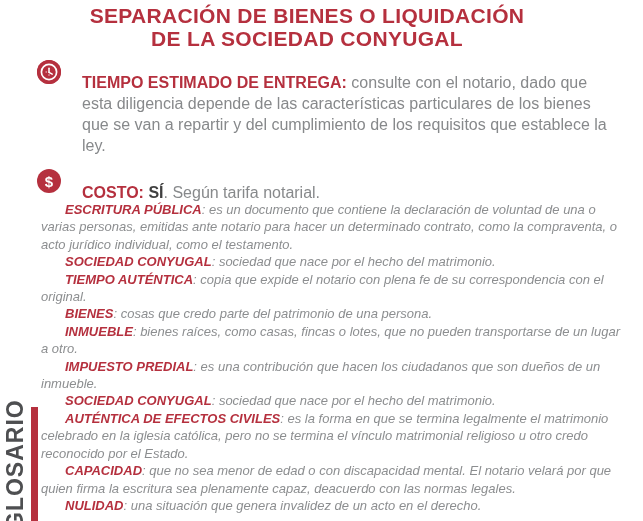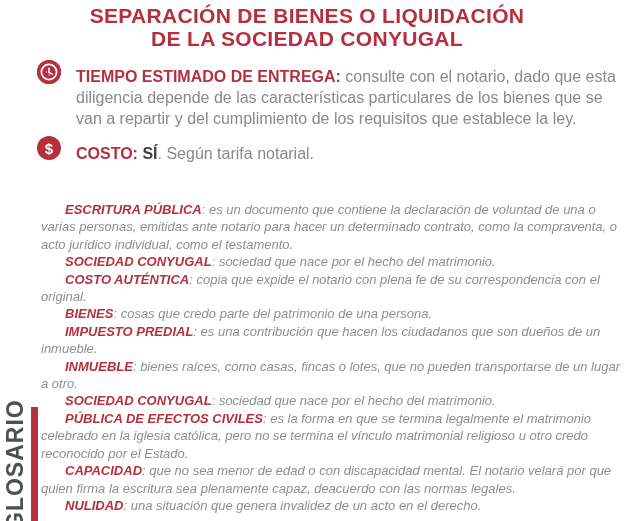--- a/index.html
+++ b/index.html
@@ -16,21 +16,21 @@
   .info{position:absolute;left:37px;top:60px;width:585px;}
   .info-row{display:flex;align-items:flex-start;}
   .icon-circle{
     flex:0 0 24px;width:24px;height:24px;border-radius:50%;
     background:#B5303E;margin-right:9px;
     display:flex;align-items:center;justify-content:center;
   }
   .icon-circle svg{display:block;}
   .dollar{color:#ffffff;font-weight:700;font-size:15px;line-height:1;}
   .info-text{
-    margin:6px;width:540px;font-size:16px;line-height:21px;color:#87898B;
+    margin:12px;width:540px;font-size:16px;line-height:21px;color:#87898B;
   }
   .info-label{color:#B5303E;font-weight:700;}
   .info-strong{color:#404040;font-weight:700;}
   .cost-row{margin-top:1px;}
   .cost-row .info-text{line-height:24px;}
 
   .glossary{
     position:absolute;left:41px;top:201px;width:580px;
     font-size:13px;line-height:17.4px;font-style:italic;color:#8C8E90;
   }
@@ -86,31 +86,31 @@
   </div>
 
   <div class="sidebar-label">GLOSARIO</div>
   <div class="sidebar-bar"></div>
 
   <div class="glossary">
     <div class="glossary-entry"><b class="glossary-term">ESCRITURA PÚBLICA</b><span>:</span>
       <span>es un documento que contiene la declaración de voluntad de una o varias personas, emitidas ante notario para hacer un determinado contrato, como la compraventa, o acto jurídico individual, como el testamento.</span></div>
     <div class="glossary-entry"><b class="glossary-term">SOCIEDAD CONYUGAL</b><span>:</span>
       <span>sociedad que nace por el hecho del matrimonio.</span></div>
-    <div class="glossary-entry"><b class="glossary-term">COSTO AUTÉNTICA</b><span>:</span>
+    <div class="glossary-entry"><b class="glossary-term">TIEMPO AUTÉNTICA</b><span>:</span>
       <span>copia que expide el notario con plena fe de su correspondencia con el original.</span></div>
     <div class="glossary-entry"><b class="glossary-term">BIENES</b><span>:</span>
       <span>cosas que credo parte del patrimonio de una persona.</span></div>
+    <div class="glossary-entry"><b class="glossary-term">INMUEBLE</b><span>:</span>
+      <span>bienes raíces, como casas, fincas o lotes, que no pueden transportarse de un lugar a otro.</span></div>
     <div class="glossary-entry"><b class="glossary-term">IMPUESTO PREDIAL</b><span>:</span>
       <span>es una contribución que hacen los ciudadanos que son dueños de un inmueble.</span></div>
-    <div class="glossary-entry"><b class="glossary-term">INMUEBLE</b><span>:</span>
-      <span>bienes raíces, como casas, fincas o lotes, que no pueden transportarse de un lugar a otro.</span></div>
     <div class="glossary-entry"><b class="glossary-term">SOCIEDAD CONYUGAL</b><span>:</span>
       <span>sociedad que nace por el hecho del matrimonio.</span></div>
-    <div class="glossary-entry"><b class="glossary-term">PÚBLICA DE EFECTOS CIVILES</b><span>:</span>
+    <div class="glossary-entry"><b class="glossary-term">AUTÉNTICA DE EFECTOS CIVILES</b><span>:</span>
       <span>es la forma en que se termina legalmente el matrimonio celebrado en la iglesia católica, pero no se termina el vínculo matrimonial religioso u otro credo reconocido por el Estado.</span></div>
     <div class="glossary-entry"><b class="glossary-term">CAPACIDAD</b><span>:</span>
       <span>que no sea menor de edad o con discapacidad mental. El notario velará por que quien firma la escritura sea plenamente capaz, deacuerdo con las normas legales.</span></div>
     <div class="glossary-entry"><b class="glossary-term">NULIDAD</b><span>:</span>
       <span>una situación que genera invalidez de un acto en el derecho.</span></div>
   </div>
 
 </div>
 
 </body></html>

